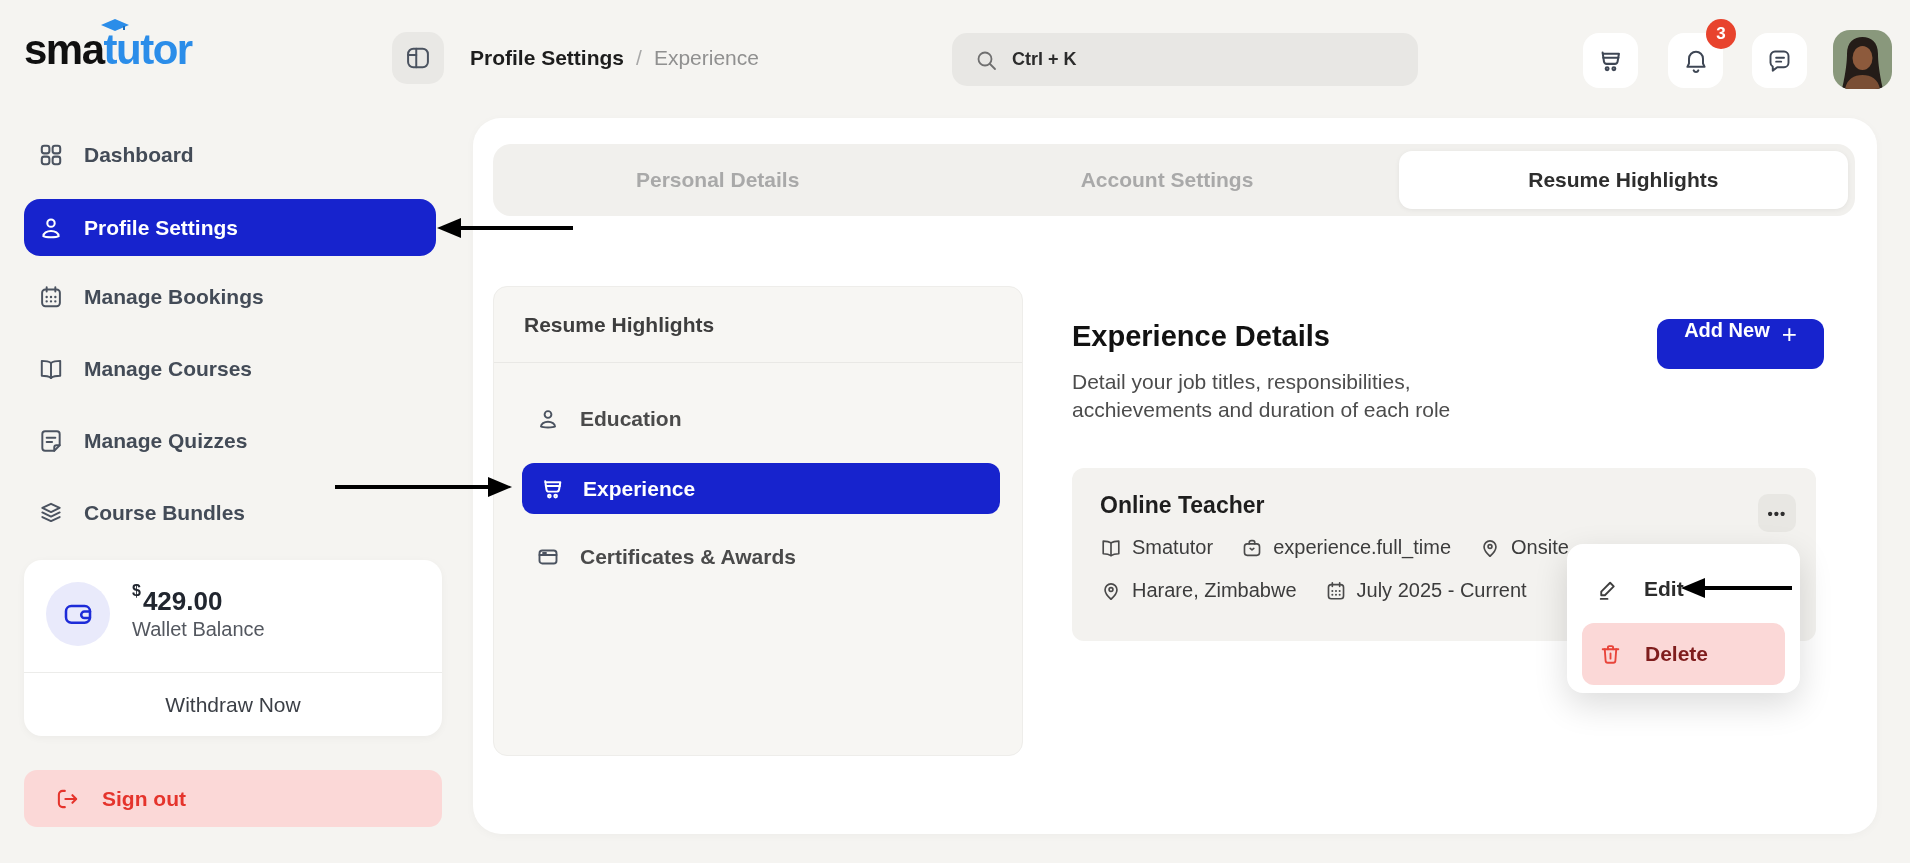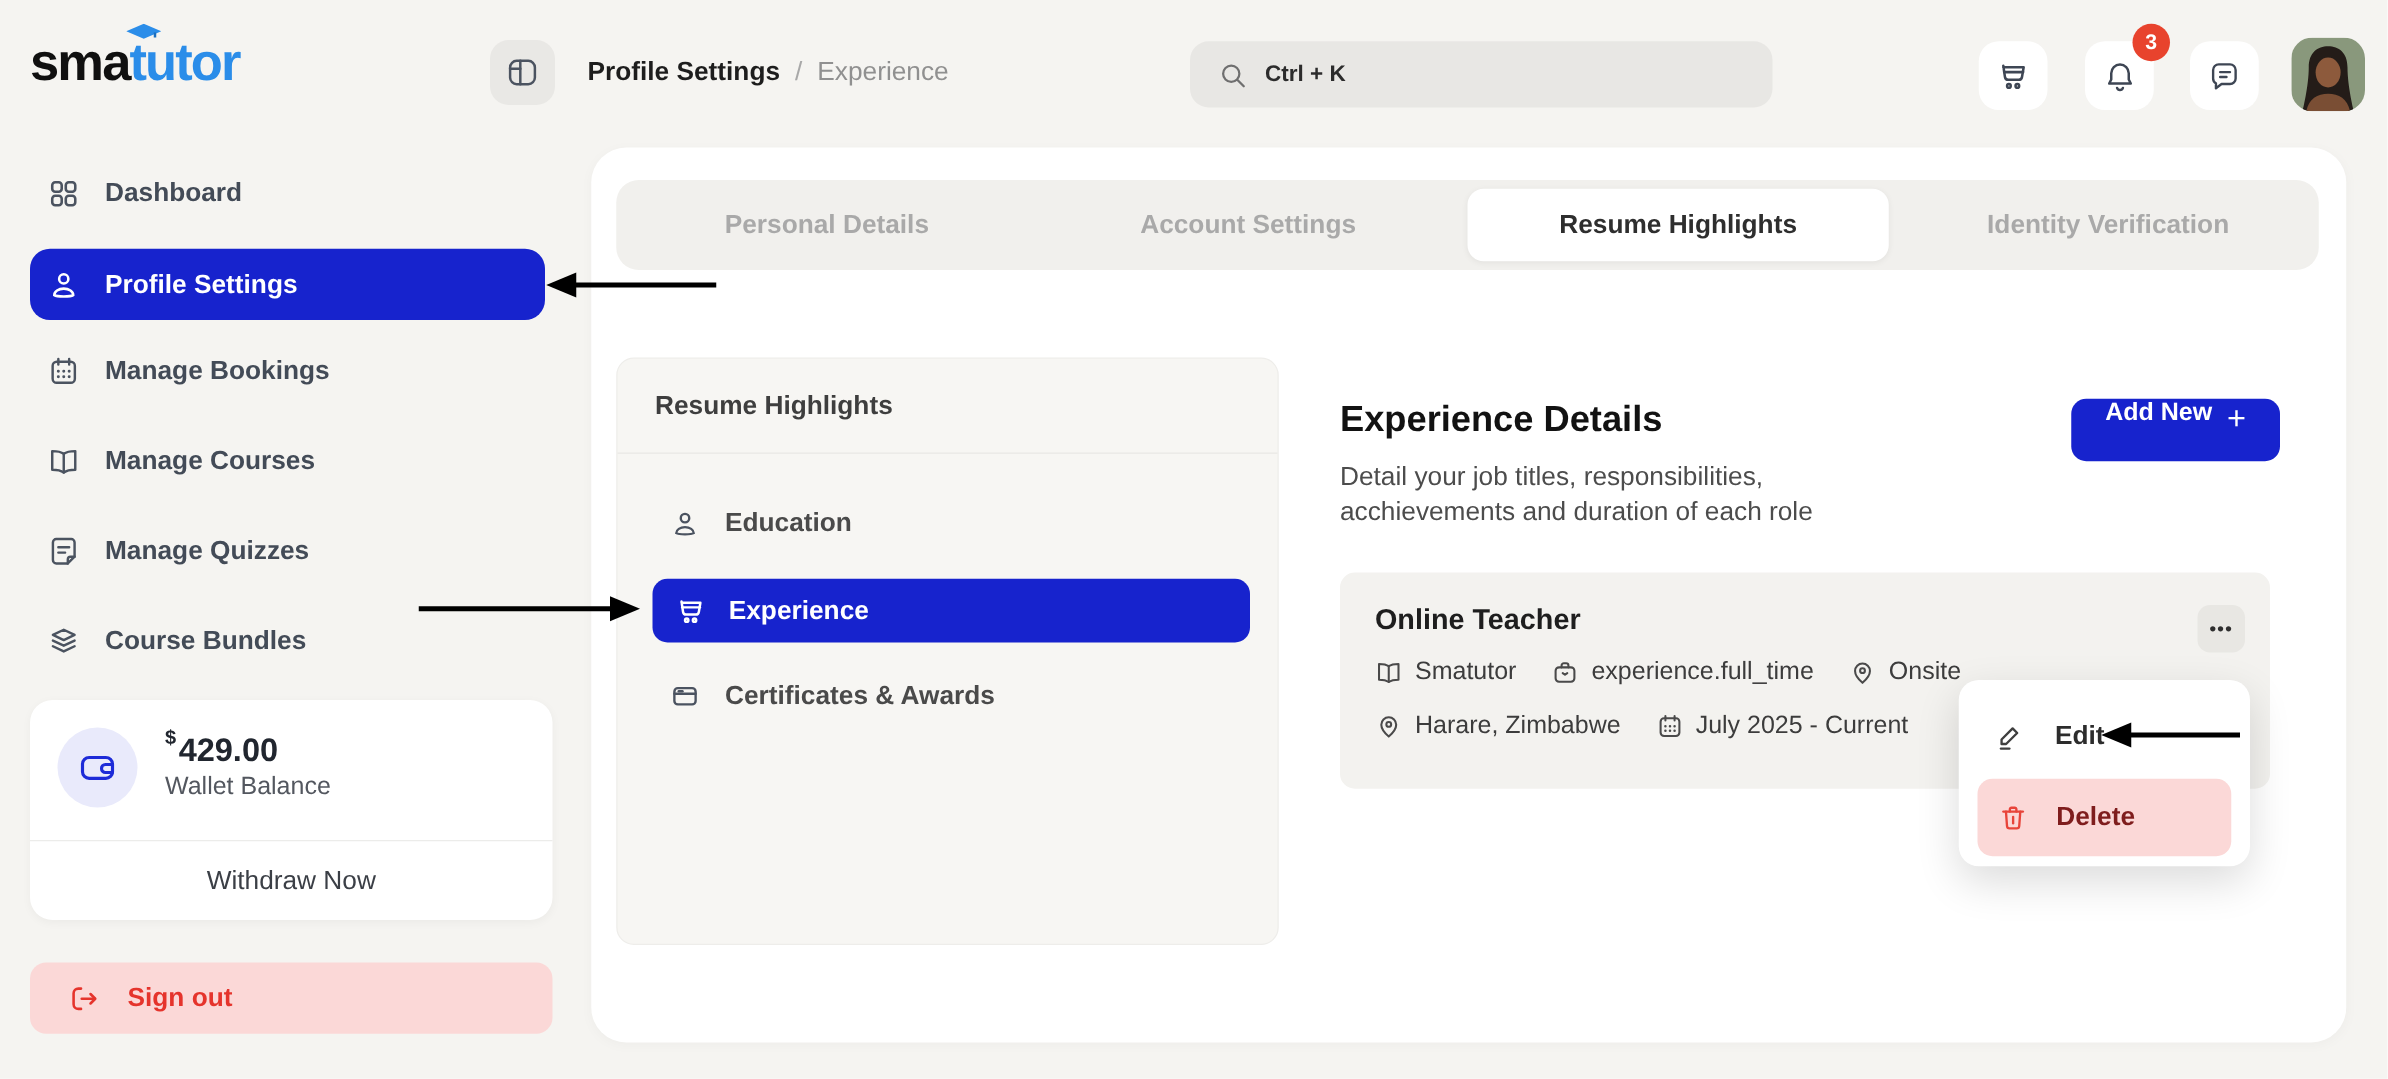--- a/index.html
+++ b/index.html
@@ -80,21 +80,21 @@
     border-radius:12px; display:flex; align-items:center; gap:18px; padding-left:18px;
     color:#ffffff; font-size:21px; font-weight:700; cursor:pointer; }
 
   .exp-heading { position:absolute; left:599px; top:202px; font-size:29px; font-weight:700; color:#121212; }
   .exp-sub { position:absolute; left:599px; top:250px; width:424px; font-size:21px; line-height:28px; color:#4c4c4c; }
   .add-btn { position:absolute; left:1184px; top:201px; width:167px; height:50px; background:#1723cd;
     border-radius:12px; display:flex; align-items:flex-start; justify-content:center; gap:12px;
     color:#fff; font-size:20px; font-weight:700; cursor:pointer; }
   .add-btn .plus { font-size:26px; font-weight:400; }
 
-  .exp-card { position:absolute; left:599px; top:340px; width:744px; height:173px; background:#f3f2ef; border-radius:12px; }
+  .exp-card { position:absolute; left:599px; top:350px; width:744px; height:173px; background:#f3f2ef; border-radius:12px; }
   .exp-title { position:absolute; left:28px; top:24px; font-size:23px; font-weight:700; color:#1e1e1e; }
   .meta-row { position:absolute; left:28px; display:flex; align-items:center; gap:28px; white-space:nowrap; }
   .meta-1 { top:68px; } .meta-2 { top:111px; }
   .meta { display:flex; align-items:center; gap:10px; font-size:20px; color:#3c3c3c; }
   .meta .ic { color:#4a4a4a; }
   .dots-btn { position:absolute; right:20px; top:26px; width:38px; height:38px; background:#e8e7e3;
     border-radius:10px; display:flex; align-items:center; justify-content:center;
     font-size:15px; letter-spacing:1px; font-weight:700; color:#2f2f2f; cursor:pointer; }
 
   
@@ -273,21 +273,20 @@
   </span>
   <span>Sign out</span>
 </div>
 
 <div class="abs main-card">
 
   <div class="tabstrip">
     <div class="tab">Personal Details</div>
     <div class="tab">Account Settings</div>
     <div class="tab active">Resume Highlights</div>
-    <div class="tab">Identity Verification</div>
   </div>
 
   <div class="res-panel">
     <div class="res-head">Resume Highlights</div>
 
     <div class="res-row row-edu">
       <span class="ic">
         <svg width="24" height="24" viewBox="0 0 24 24" fill="none" stroke="currentColor" stroke-width="1.9" stroke-linecap="round">
             <circle cx="12" cy="7.5" r="3.4"></circle>
             <path d="M5 19.5a7 4.8 0 0 1 14 0c-2 1.3-12 1.3-14 0z"></path>

